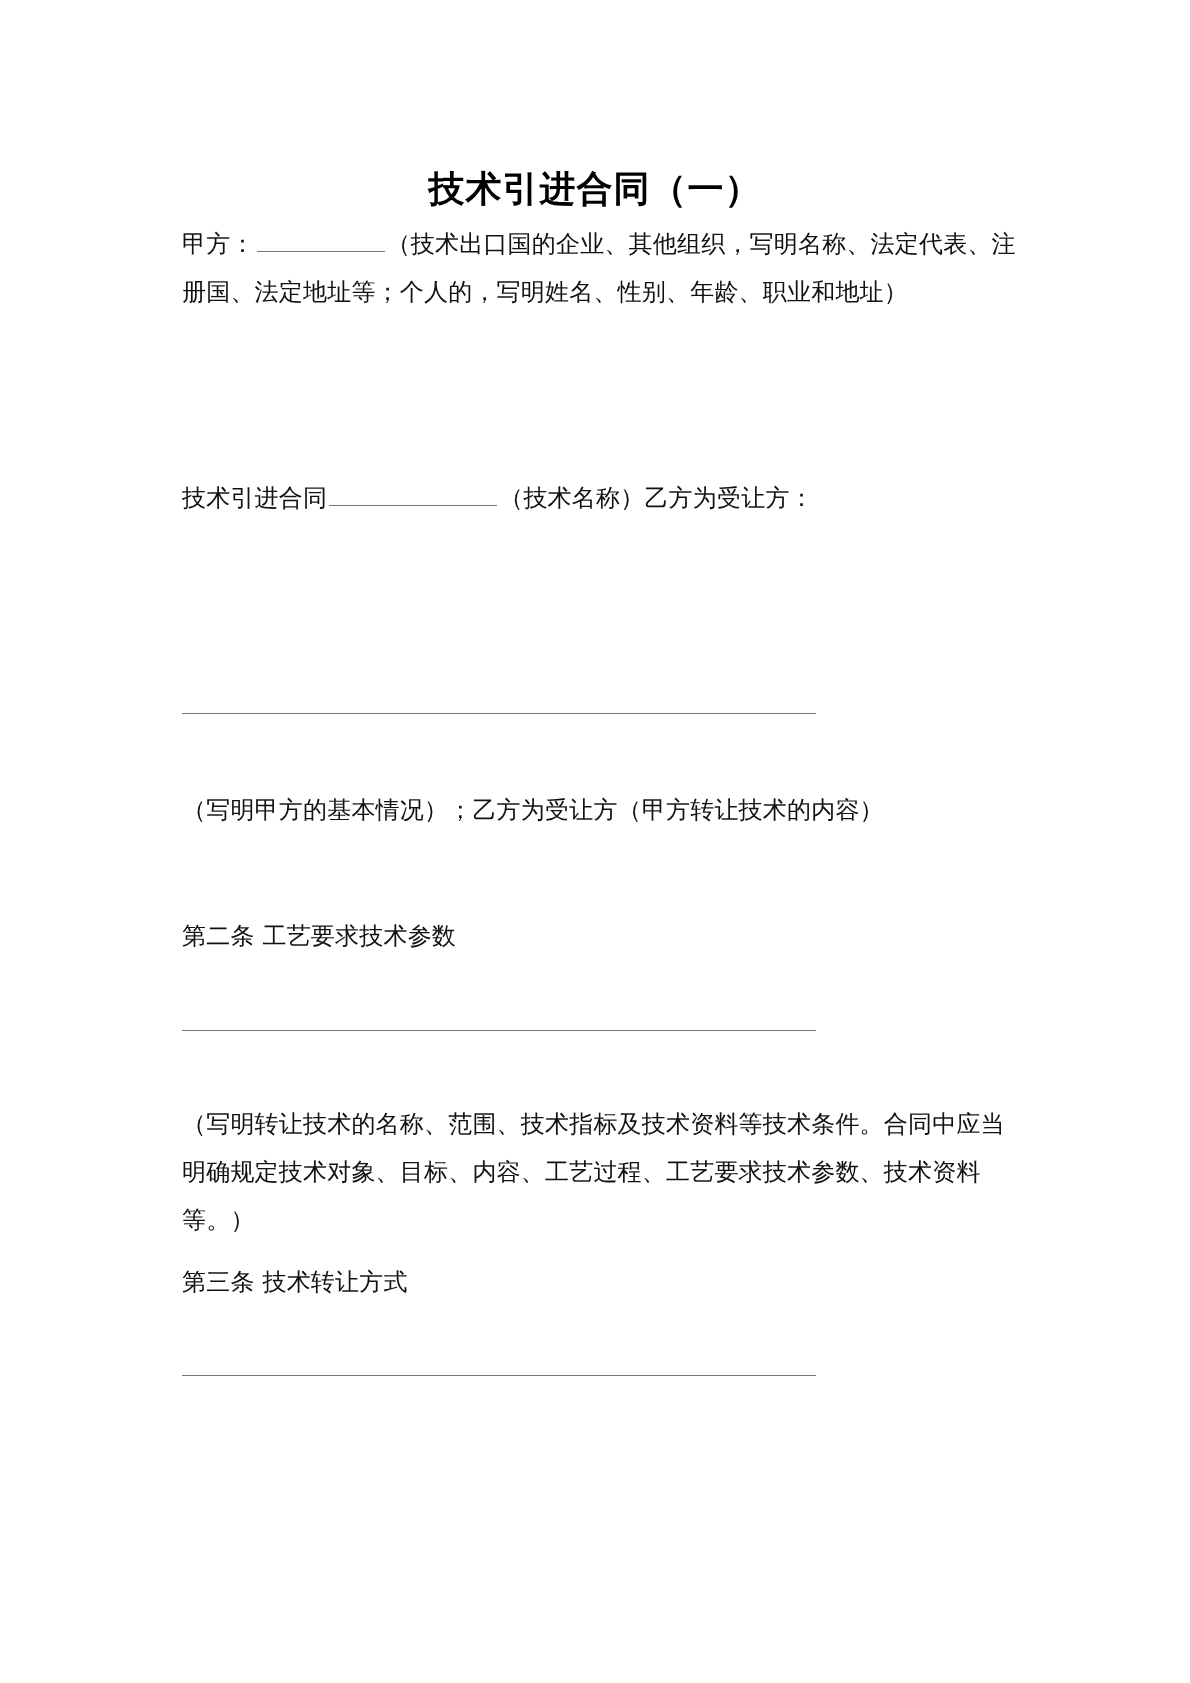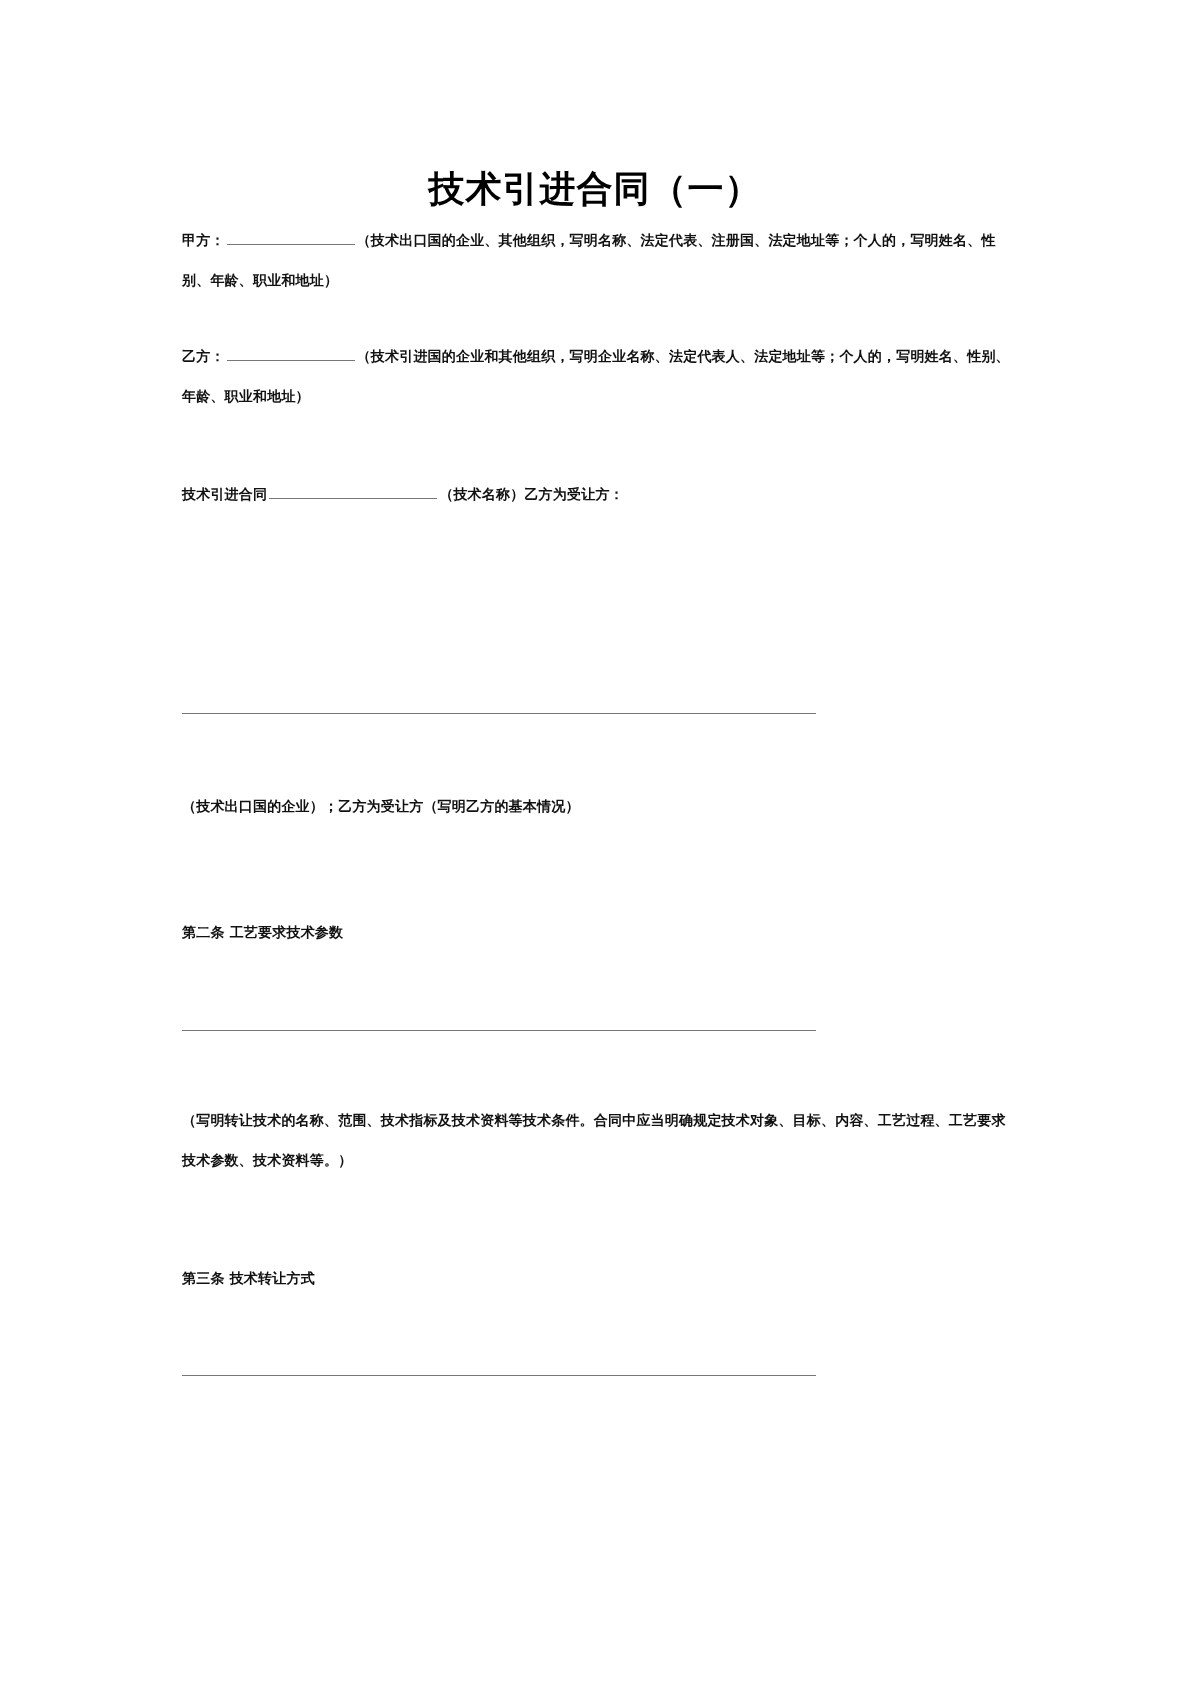--- a/index.html
+++ b/index.html
@@ -30,24 +30,23 @@
       font-size: 36px;
       font-weight: bold;
       line-height: 44px;
       letter-spacing: 1px;
       color: #000;
     }
     .para {
       position: absolute;
       left: 182px;
       width: 836px;
-      font-size: 14px;
-      line-height: 40px;
+      font-size: 24px;
+      line-height: 48px;
       letter-spacing: 0.2px;
-      font-weight: bold;
     }
     .blank {
       display: inline-block;
       border-bottom: 1px solid #777;
       height: 18px;
       vertical-align: baseline;
       margin: 0 2px;
     }
     .blank.short { width: 128px; }
     .blank.mid { width: 168px; }
@@ -63,30 +62,27 @@
 <body>
 
 <div class="page">
 
   <div class="title">技术引进合同（一）</div>
 
   <div class="para" style="top:220px;">
     <span>甲方：</span><span class="blank short"></span><span>（技术出口国的企业、其他组织，写明名称、法定代表、注册国、法定地址等；个人的，写明姓名、性别、年龄、职业和地址）</span>
   </div>
 
-  <div class="para" style="top:336px;">
-    <span>乙方：</span><span class="blank short"></span><span>（技术引进国的企业和其他组织，写明企业名称、法定代表人、法定地址等；个人的，写明姓名、性别、年龄、职业和地址）</span>
-  </div>
 
   <div class="para" style="top:474px;">
     <span>技术引进合同</span><span class="blank mid"></span><span>（技术名称）乙方为受让方：</span>
   </div>
 
   <div class="hline" style="top:713px;"></div>
-  <div class="para" style="top:786px;">（技术出口国的企业）；乙方为受让方（写明乙方的基本情况）</div>
+  <div class="para" style="top:786px;">（写明甲方的基本情况）；乙方为受让方（甲方转让技术的内容）</div>
 
   <div class="para" style="top:912px;">第二条  工艺要求技术参数</div>
   <div class="hline" style="top:1030px;"></div>
   <div class="para" style="top:1258px;">第三条  技术转让方式</div>
 
   <div class="para" style="top:1100px;">（写明转让技术的名称、范围、技术指标及技术资料等技术条件。合同中应当明确规定技术对象、目标、内容、工艺过程、工艺要求技术参数、技术资料等。）</div>
   <div class="hline" style="top:1375px;"></div>
 
 </div>
 

